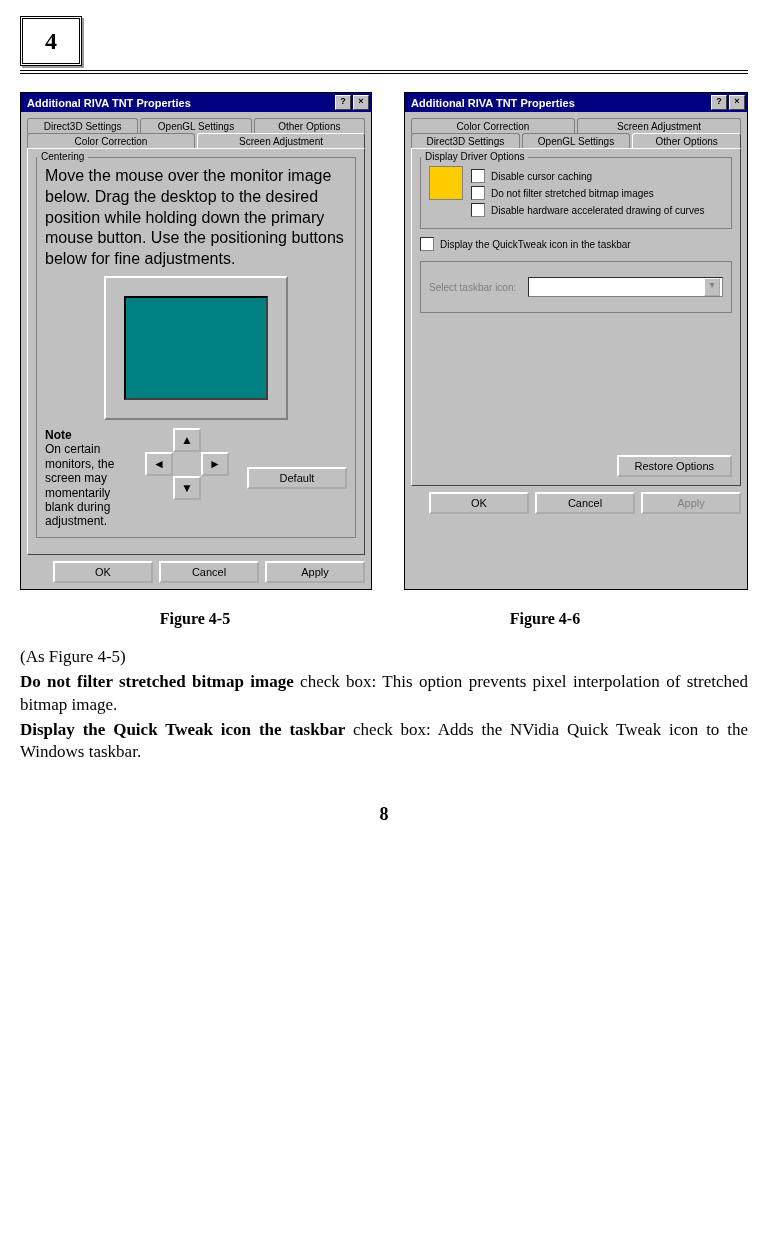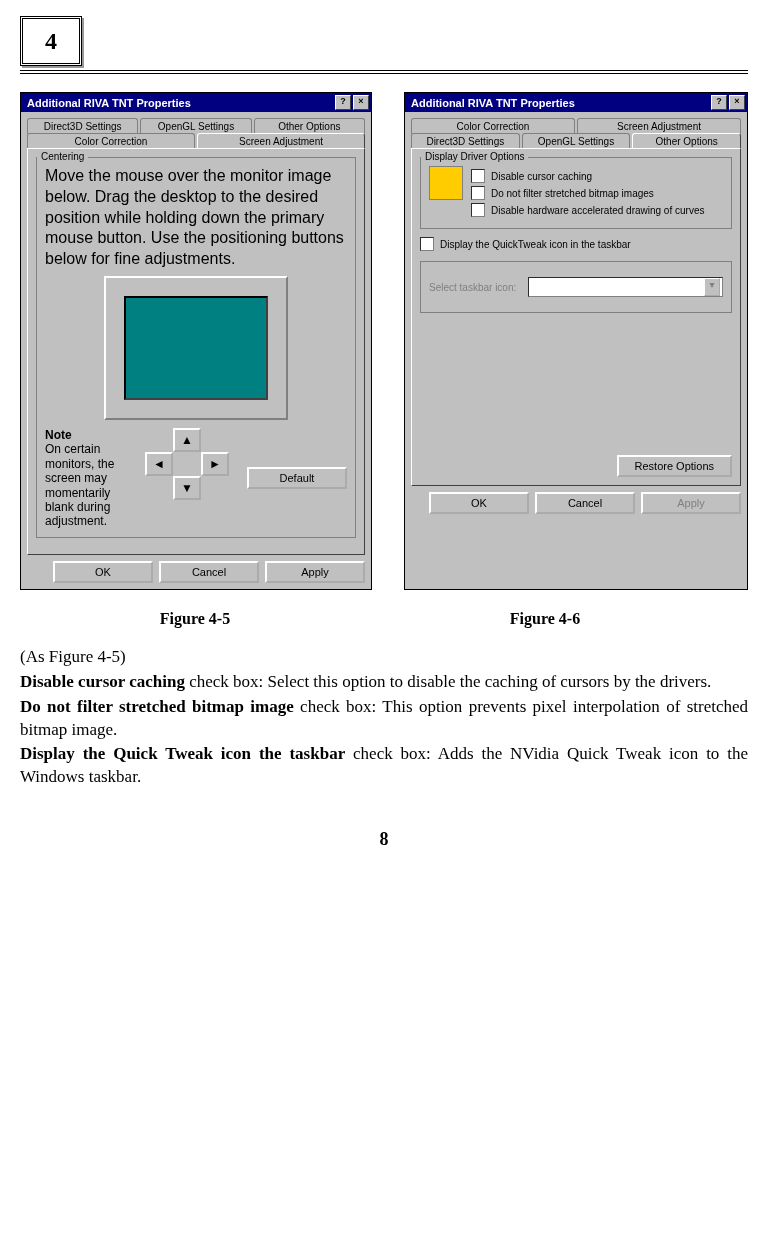--- a/index.html
+++ b/index.html
@@ -381,20 +381,19 @@
 
   </div>
 
   <div class="figure-captions">
     <div>Figure 4-5</div>
     <div>Figure 4-6</div>
   </div>
 
   <div class="body-text">
     <p>(As Figure 4-5)</p>
-    <p><span class="b">Disable cursor caching</span><span> check box: Select this option to disable the caching of cursors by the drivers.</span></p>
     <p><span class="b">Do not filter stretched bitmap image</span><span> check box: This option prevents pixel interpolation of stretched bitmap image.</span></p>
     <p><span class="b">Display the Quick Tweak icon the taskbar</span><span> check box: Adds the NVidia Quick Tweak icon to the Windows taskbar.</span></p>
   </div>
 
   <div class="page-number">8</div>
 
 </div>
 
 </body></html>

